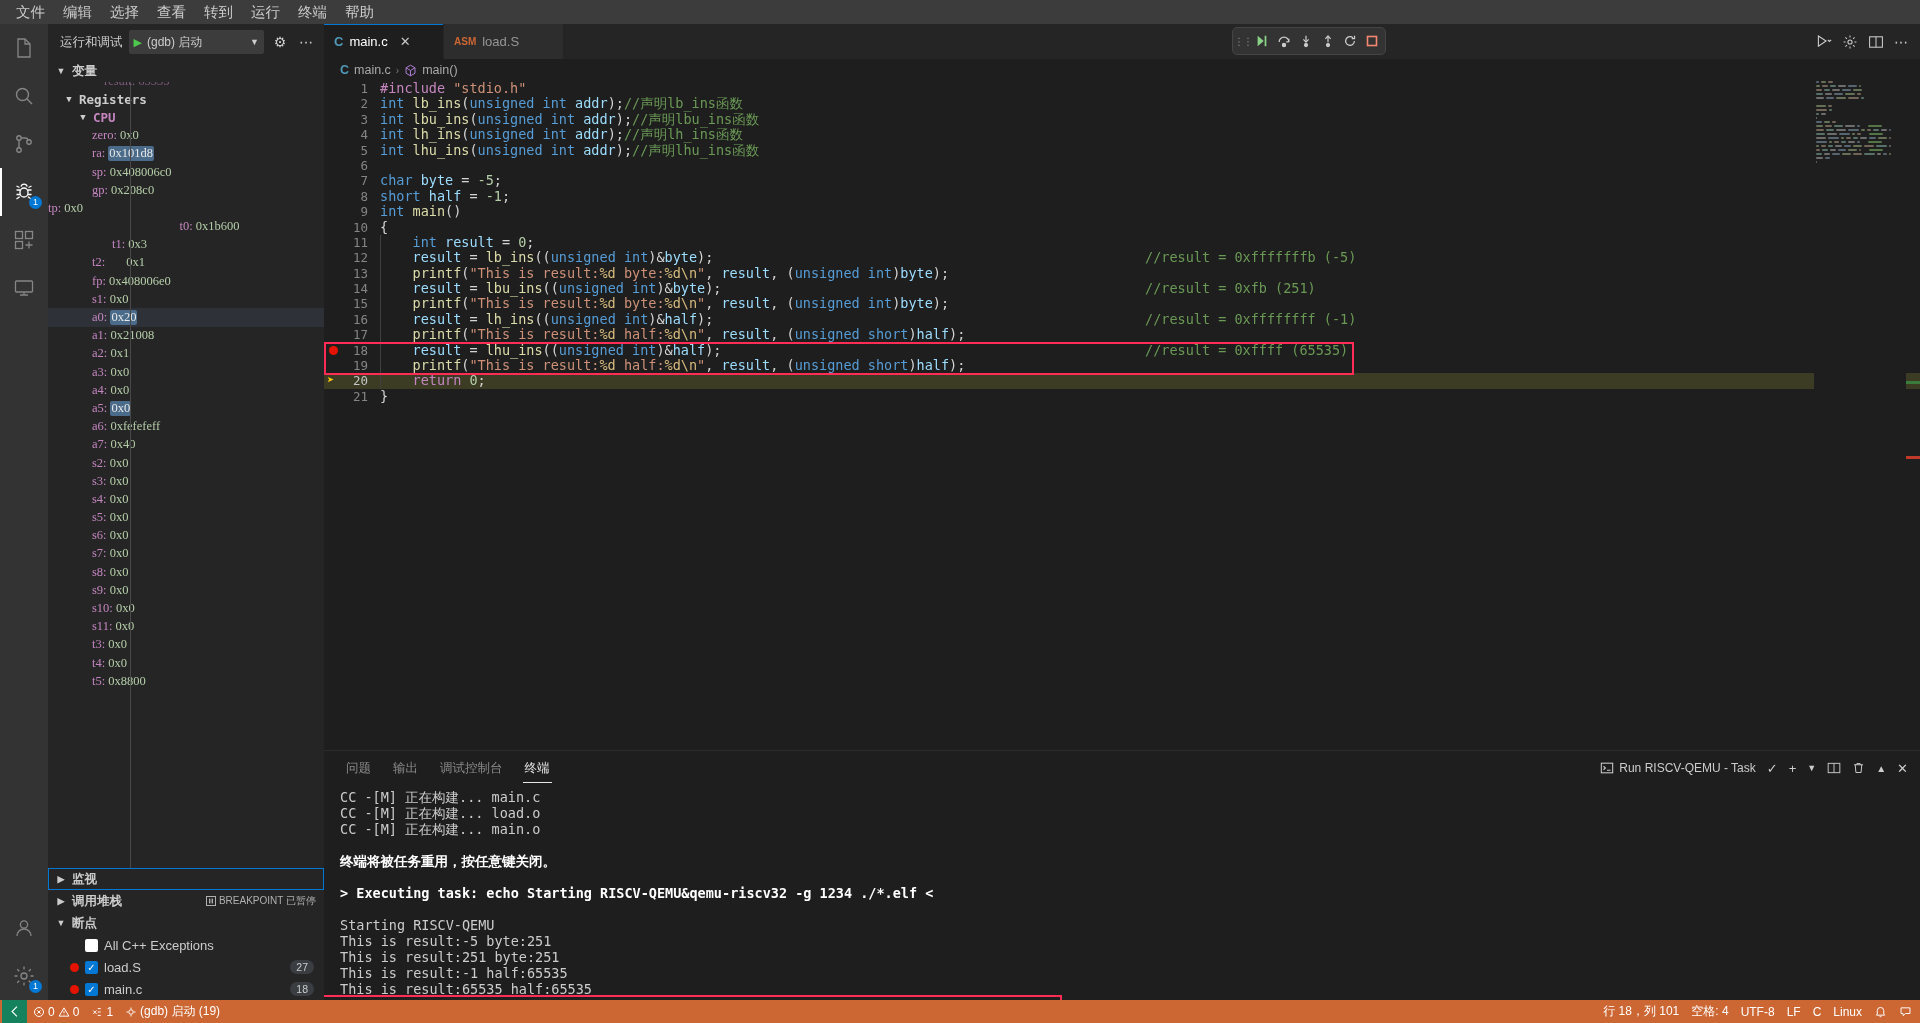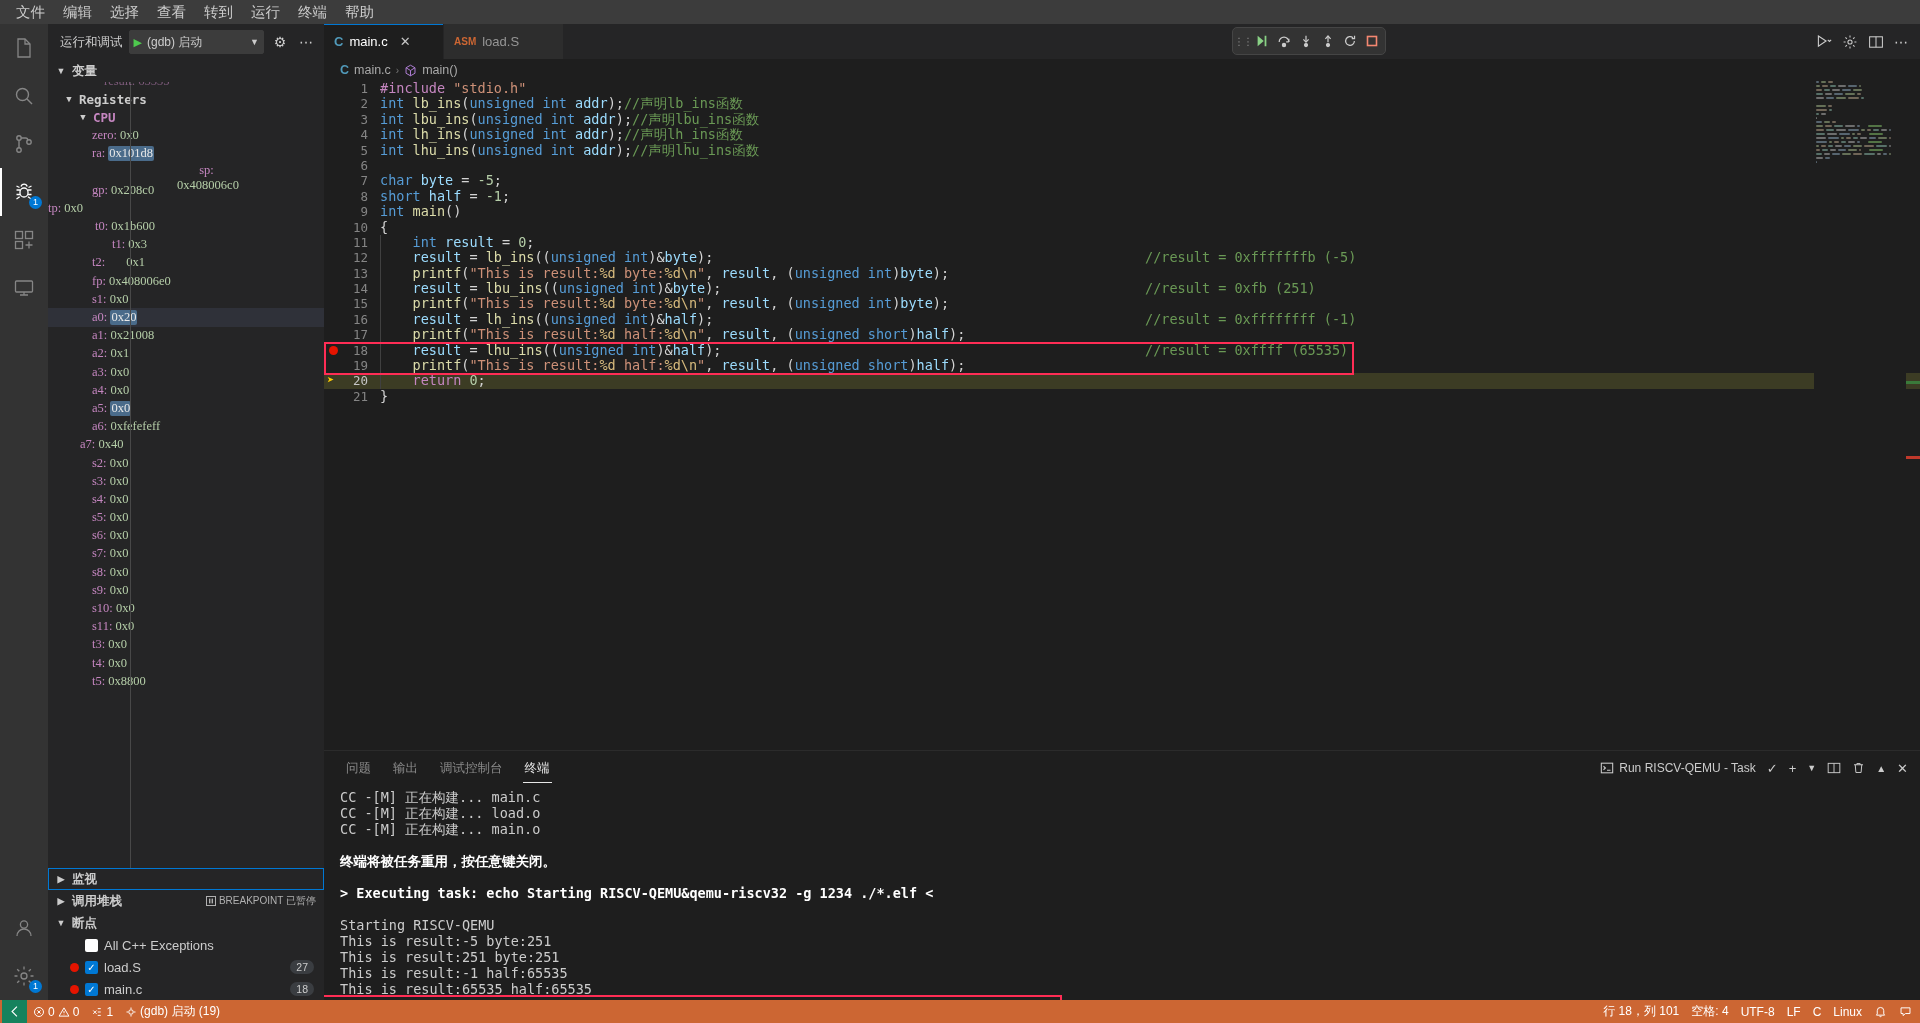--- a/index.html
+++ b/index.html
@@ -366,33 +366,33 @@
               <span class="gname cpu">CPU</span>
             </div>
             <div class="var-row" style="padding-left: 44px;">
               <span class="vname">zero:&nbsp;</span>
               <span class="vval">0x0</span>
             </div>
             <div class="var-row" style="padding-left: 44px;">
               <span class="vname">ra:&nbsp;</span>
               <span class="vval changed">0x101d8</span>
             </div>
-            <div class="var-row" style="padding-left: 44px; flex-direction: column;">
+            <div class="var-row" style="padding-left: 44px;">
               <span class="vname">sp:&nbsp;</span>
               <span class="vval">0x408006c0</span>
             </div>
             <div class="var-row" style="padding-left: 44px;">
               <span class="vname">gp:&nbsp;</span>
               <span class="vval">0x208c0</span>
             </div>
             <div class="var-row" style="">
               <span class="vname">tp:&nbsp;</span>
               <span class="vval">0x0</span>
             </div>
-            <div class="var-row" style="padding-left: 47px;">
+            <div class="var-row" style="padding-left: 47px; justify-content: center;">
               <span class="vname">t0:&nbsp;</span>
               <span class="vval">0x1b600</span>
             </div>
             <div class="var-row" style="padding-left: 64px;">
               <span class="vname">t1:&nbsp;</span>
               <span class="vval">0x3</span>
             </div>
             <div class="var-row" style="padding-left: 44px; gap: 18px;">
               <span class="vname">t2:&nbsp;</span>
               <span class="vval">0x1</span>
@@ -426,21 +426,21 @@
               <span class="vval">0x0</span>
             </div>
             <div class="var-row" style="padding-left: 44px;">
               <span class="vname">a5:&nbsp;</span>
               <span class="vval changed">0x0</span>
             </div>
             <div class="var-row" style="padding-left: 44px;">
               <span class="vname">a6:&nbsp;</span>
               <span class="vval">0xfefefeff</span>
             </div>
-            <div class="var-row" style="padding-left: 32px;">
+            <div class="var-row" style="padding-left: 44px;">
               <span class="vname">a7:&nbsp;</span>
               <span class="vval">0x40</span>
             </div>
             <div class="var-row" style="padding-left: 44px;">
               <span class="vname">s2:&nbsp;</span>
               <span class="vval">0x0</span>
             </div>
             <div class="var-row" style="padding-left: 44px;">
               <span class="vname">s3:&nbsp;</span>
               <span class="vval">0x0</span>

